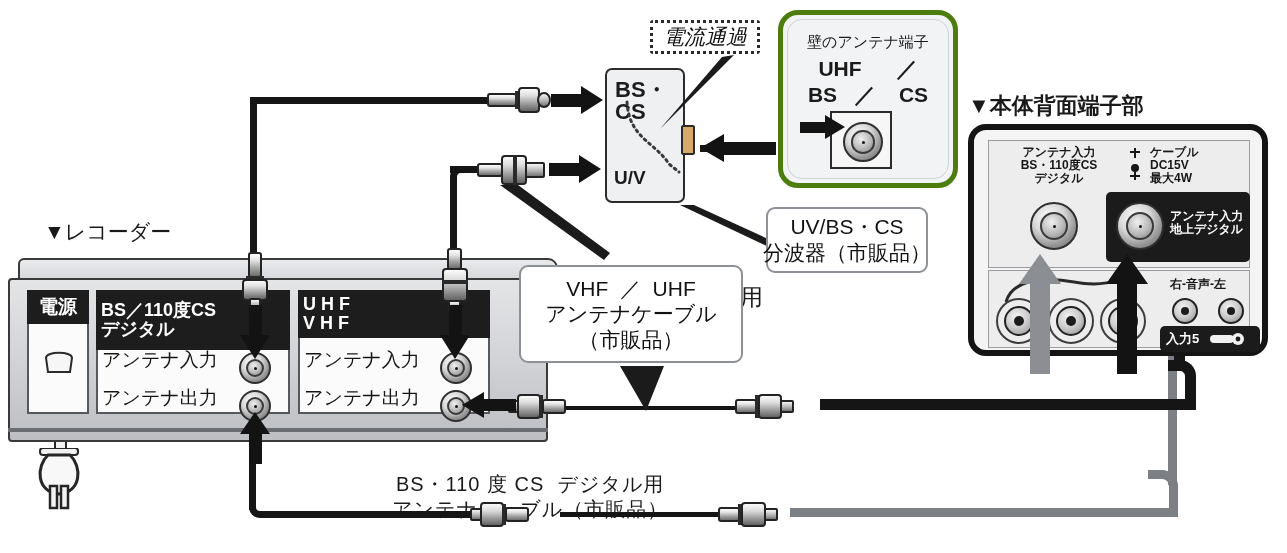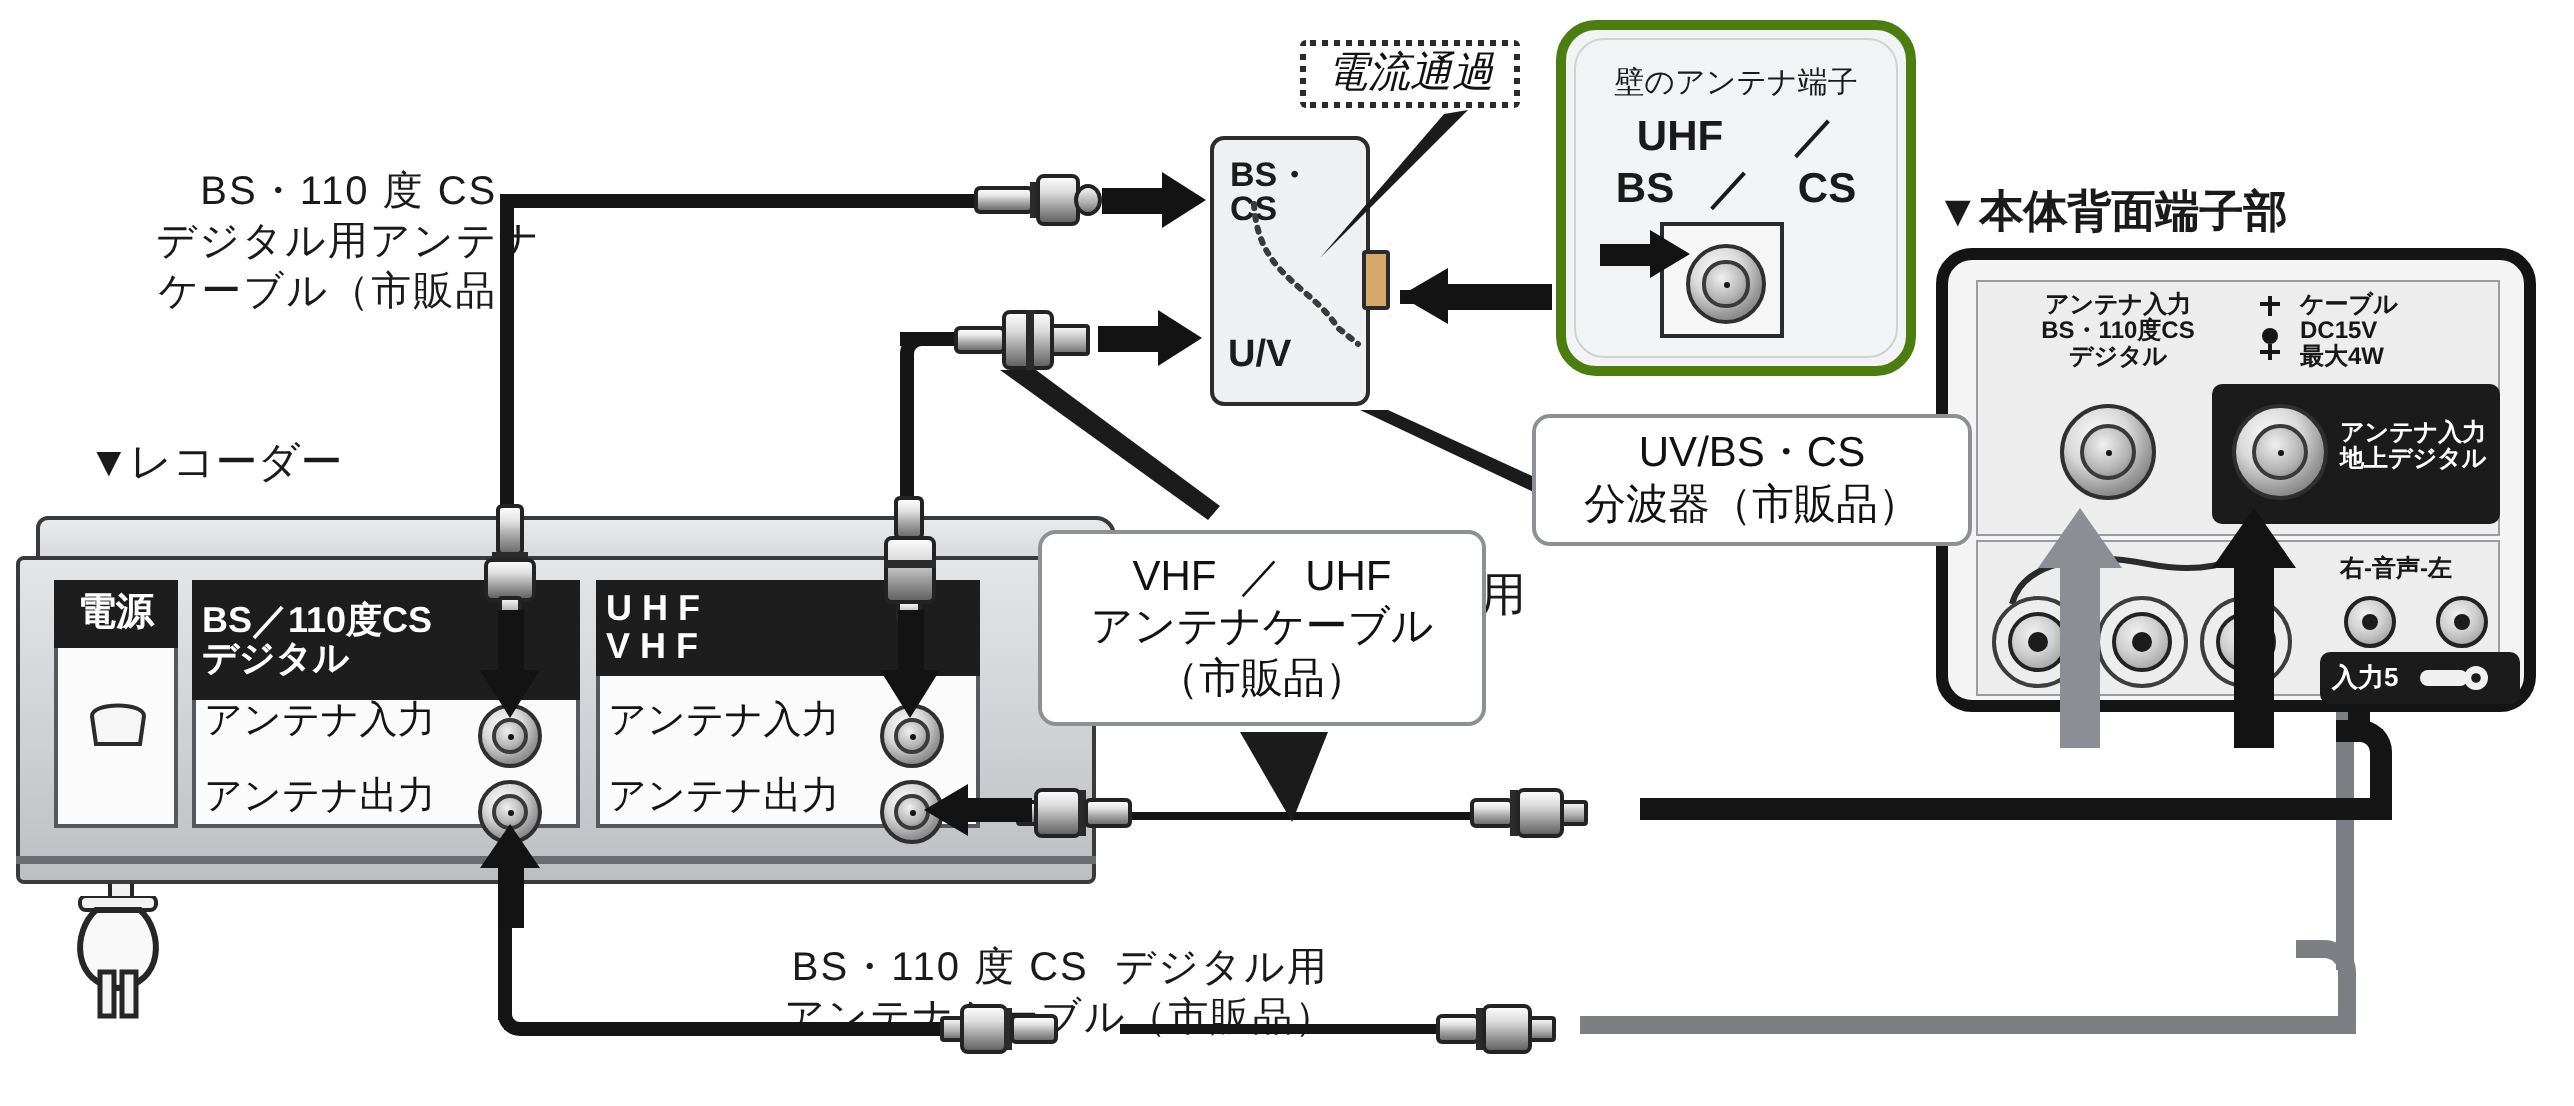--- a/index.html
+++ b/index.html
@@ -224,44 +224,41 @@
   <svg class="wedge" style="left:680px;top:205px;width:110px;height:55px;" viewBox="0 0 110 55">
     <polygon points="0,0 14,0 110,44 110,52" fill="#1b1b1b"></polygon>
   </svg>
   <svg class="wedge" style="left:500px;top:185px;width:110px;height:75px;" viewBox="0 0 110 75">
     <polygon points="0,0 18,0 110,68 104,75" fill="#1b1b1b"></polygon>
   </svg>
   <svg class="wedge" style="left:620px;top:366px;width:60px;height:45px;" viewBox="0 0 60 45">
     <polygon points="0,0 44,0 26,45" fill="#1b1b1b"></polygon>
   </svg>
 
-  <div class="lbl abs" style="left:78px;top:84px;font-size:20px;letter-spacing:1px;text-align:center;">BS・110 度 CS
-デジタル用アンテナ
-ケーブル（市販品）</div>
 
   <div class="lbl abs" style="left:968px;top:92px;font-size:22px;font-weight:700;">▼本体背面端子部</div>
 
   <div class="lbl abs" style="left:44px;top:219px;font-size:21px;">▼レコーダー</div>
 
   <div class="lbl abs" style="left:740px;top:283px;font-size:23px;">用</div>
 
   <div class="lbl abs" style="left:392px;top:472px;font-size:20px;letter-spacing:1px;text-align:center;">BS・110 度 CS  デジタル用
 アンテナケーブル（市販品）</div>
 
   <div class="callout dotted abs" style="left:650px;top:20px;width:110px;height:34px;font-size:21px;display:flex;align-items:center;justify-content:center;">電流通過</div>
 
-  <div class="callout abs" style="left:766px;top:207px;width:220px;height:66px;font-size:21px;display:flex;align-items:center;justify-content:center;">UV/BS・CS
+  <div class="callout abs" style="left:766px;top:207px;width:162px;height:66px;font-size:21px;display:flex;align-items:center;justify-content:center;">UV/BS・CS
 分波器（市販品）</div>
 
   <div class="callout abs" style="left:519px;top:265px;width:224px;height:98px;font-size:21px;display:flex;align-items:center;justify-content:center;">VHF  ／  UHF
 アンテナケーブル
 （市販品）</div>
 
   <div class="splitter abs" style="left:605px;top:68px;width:80px;height:135px;">
-    <div class="t" style="left:8px;top:9px;font-size:17px;">BS・
+    <div class="t" style="left:8px;top:9px;font-size:22px;">BS・
 CS</div>
     <div class="t" style="left:7px;top:98px;font-size:19px;">U/V</div>
     <svg style="position:absolute;left:18px;top:28px;width:62px;height:82px;" viewBox="0 0 62 82">
       <path d="M2,4 C4,40 30,44 44,66 L54,74" fill="none" stroke="#3a3a3a" stroke-width="3" stroke-dasharray="2,4" stroke-linecap="round"></path>
     </svg>
   </div>
   <div class="sp-port" style="left:681px;top:125px;width:10px;height:26px;"></div>
 
   <div class="wall abs" style="left:778px;top:10px;width:180px;height:178px;">
     <div class="inner"></div>

